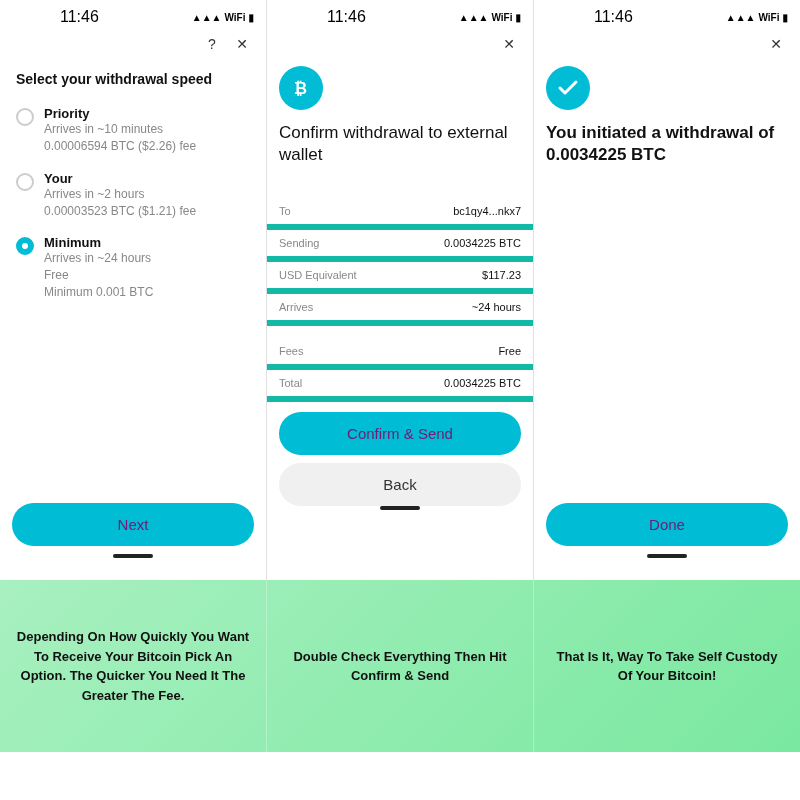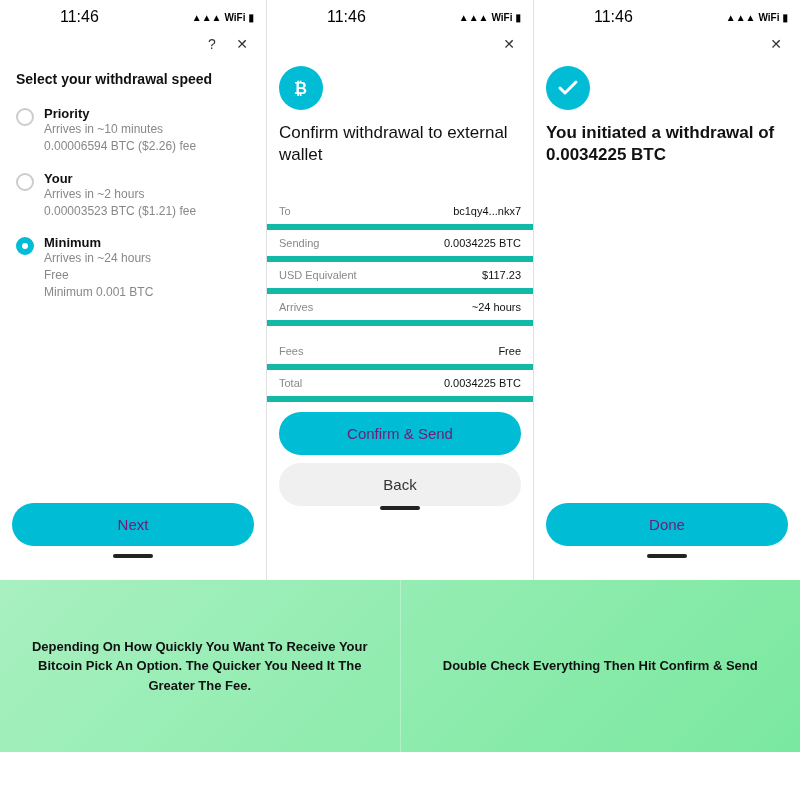--- a/index.html
+++ b/index.html
@@ -344,13 +344,16 @@
 
 </div>
 
 <div class="captions-section">
   <div class="caption-panel">
     <div class="caption-text">Depending On How Quickly You Want To Receive Your Bitcoin Pick An Option. The Quicker You Need It The Greater The Fee.</div>
   </div>
   <div class="caption-panel">
     <div class="caption-text">Double Check Everything Then Hit Confirm &amp; Send</div>
   </div>
+  <div class="caption-panel">
+    <div class="caption-text">That Is It, Way To Take Self Custody Of Your Bitcoin!</div>
+  </div>
 </div>
 
 </body></html>

